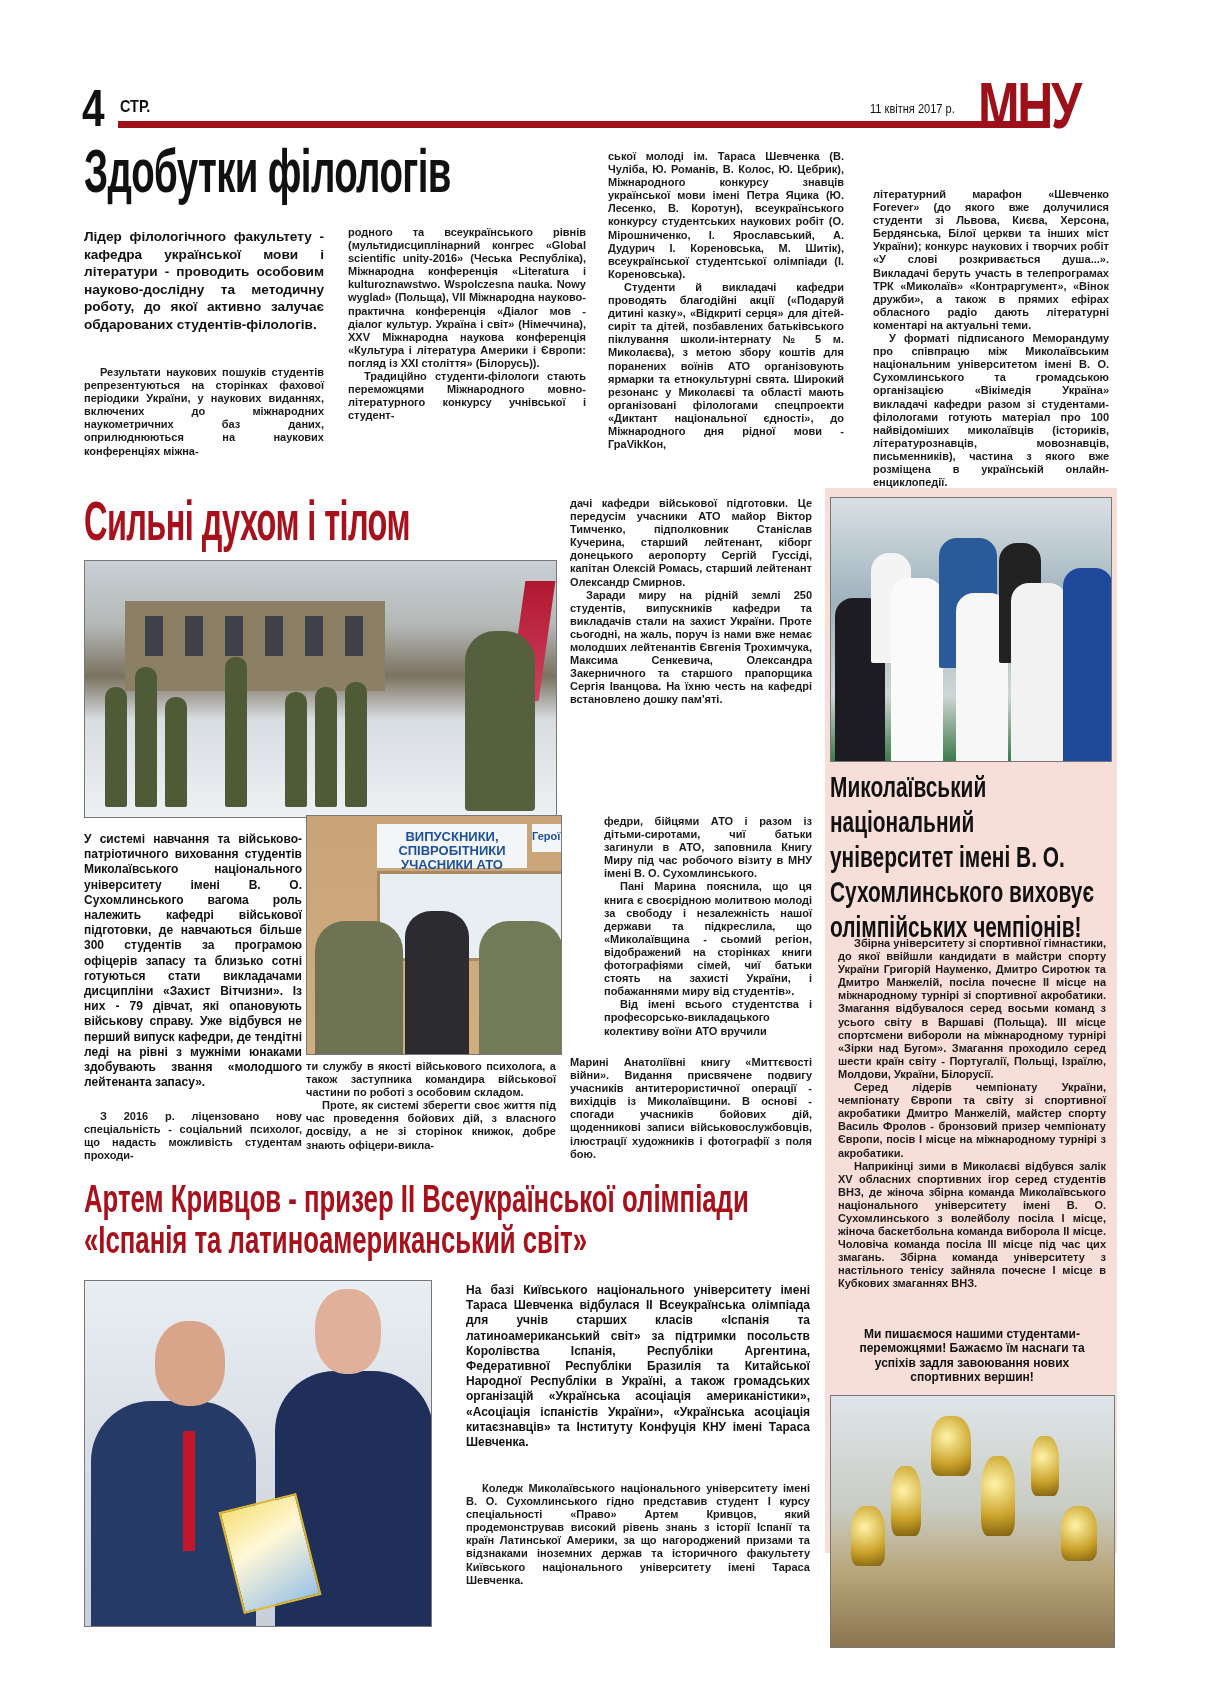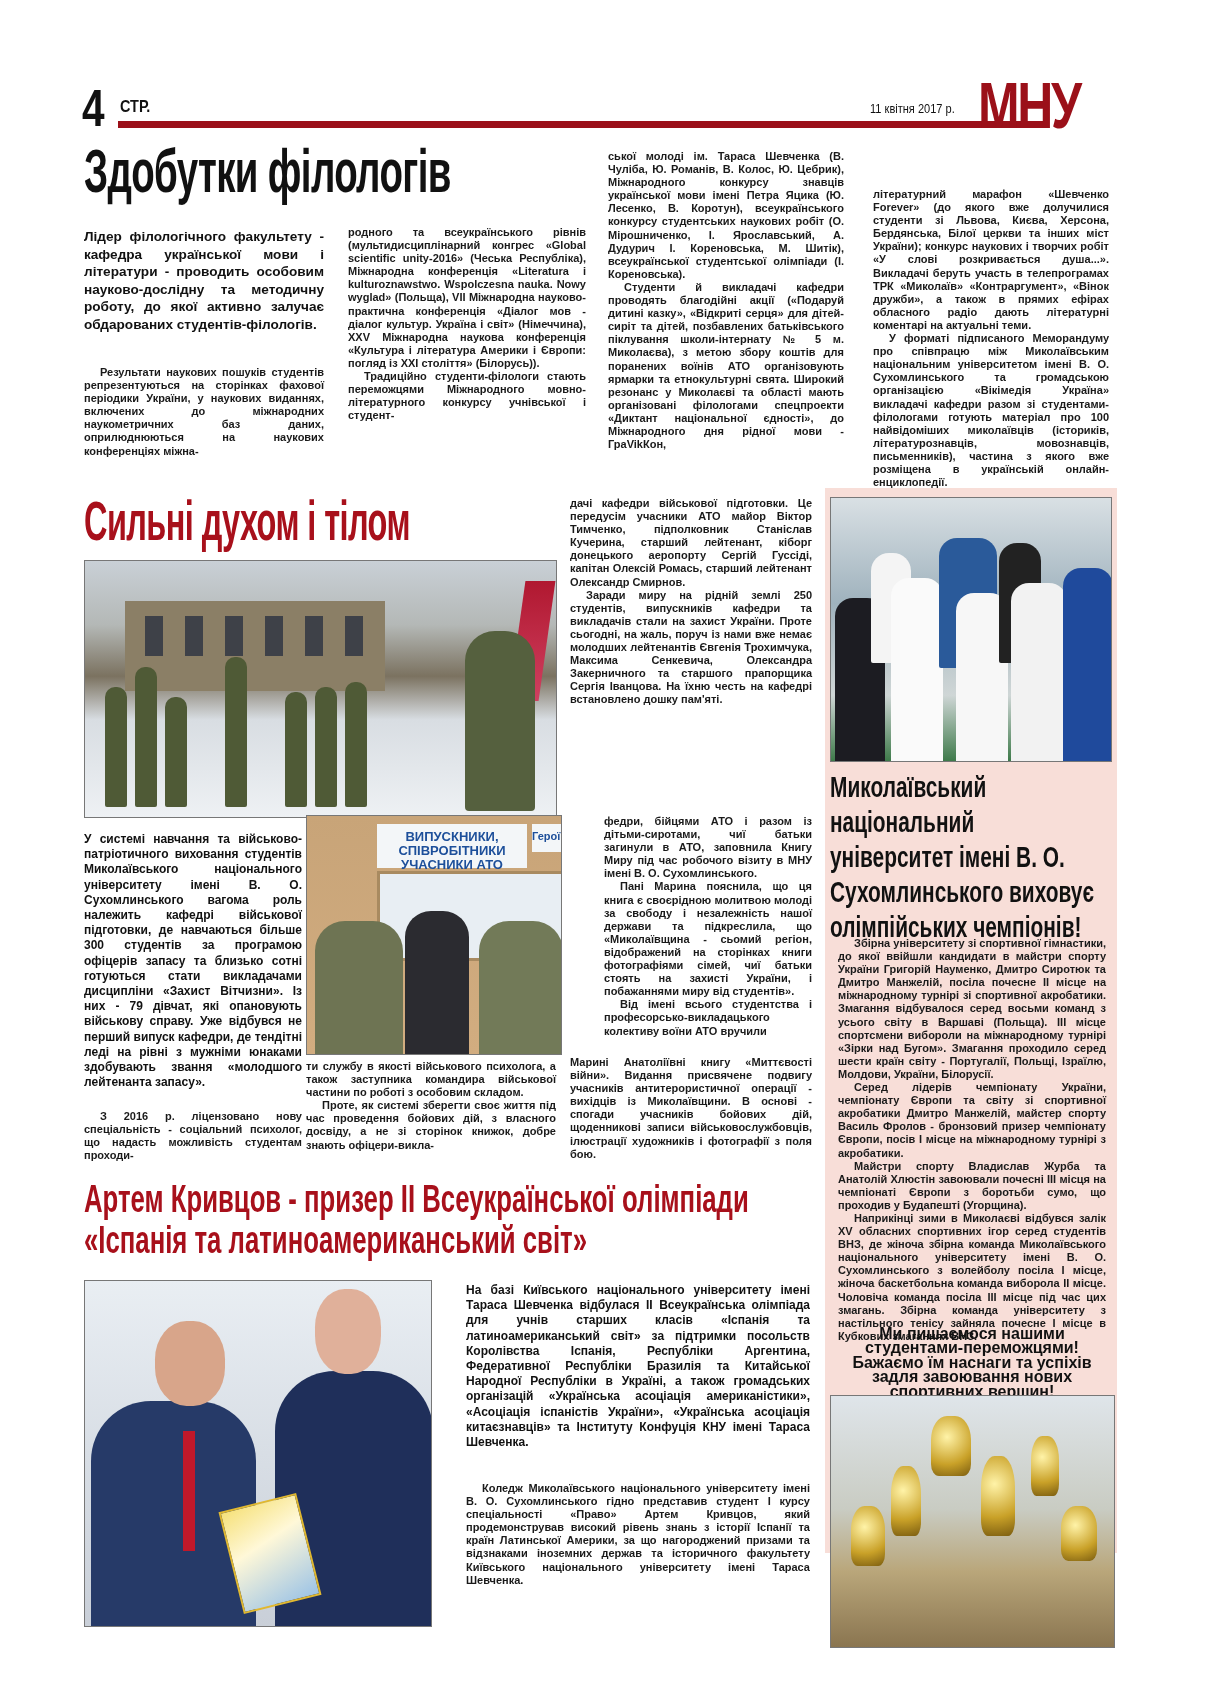--- a/index.html
+++ b/index.html
@@ -23,21 +23,21 @@
   .hl-2 { left: 84px; top: 490px; font-size: 56px; line-height: 62px; transform: scaleX(0.58); letter-spacing: -1px; }
   .hl-3 { left: 84px; top: 1178px; font-size: 39px; line-height: 41px; transform: scaleX(0.66); }
   .hl-4 { left: 830px; top: 770px; font-size: 29px; line-height: 35px; transform: scaleX(0.72); color: #111; }
 
   
   .col { font-size: 11px; line-height: 13.1px; text-align: justify; color: #1a1a1a; hyphens: manual; font-weight: bold; }
   .col p { text-indent: 16px; }
   .col p.noind { text-indent: 0; }
   .lead { font-weight: bold; font-size: 13.6px; line-height: 17.6px; text-align: justify; color: #111; }
   .lead-sm { font-weight: bold; font-size: 12px; line-height: 15.2px; text-align: justify; color: #111; }
-  .center-b { font-weight: bold; font-size: 16px; line-height: 14.4px; text-align: center; color: #111; }
+  .center-b { font-weight: bold; font-size: 12px; line-height: 14.4px; text-align: center; color: #111; }
 
   
   .photo { border: 1px solid #777; overflow: hidden; }
   .ph-parade { left: 84px; top: 560px; width: 473px; height: 258px;
     background: linear-gradient(180deg, #c9d0d6 0%, #b4b8b6 25%, #7b7260 45%, #d8dde2 62%, #eef1f4 100%); }
   .ph-parade .bldg { position: absolute; left: 40px; top: 40px; width: 260px; height: 90px; background: #8b7f66; }
   .ph-parade .win { position: absolute; top: 55px; width: 18px; height: 40px; background: #3e4148; }
   .ph-parade .flag { position: absolute; left: 432px; top: 20px; width: 30px; height: 120px; background: linear-gradient(180deg,#b01830,#d04060); transform: skewX(-8deg); }
   .ph-parade .soldier { position: absolute; bottom: 10px; width: 22px; background: #4f5a36; border-radius: 10px 10px 2px 2px; }
   .ph-parade .officer { position: absolute; left: 380px; top: 70px; width: 70px; height: 180px; background: #55603e; border-radius: 30px 30px 4px 4px; }
@@ -168,21 +168,20 @@
   <div class="person" style="left:168px; top:45px; width:42px; height:120px; background:#222;"></div>
   <div class="person" style="left:180px; top:85px; width:56px; height:180px; background:#f2f2f2;"></div>
   <div class="person" style="left:232px; top:70px; width:50px; height:195px; background:#1f4a9c;"></div>
 </div>
 
 <div class="abs hl hl-4" style="white-space:normal; width:370px;">Миколаївський національний університет імені В. О. Сухомлинського виховує олімпійських чемпіонів!</div>
 
 <div class="abs col" style="left:838px; top:937px; width:268px;">
   <p>Збірна університету зі спортивної гімнастики, до якої ввійшли кандидати в майстри спорту України Григорій Науменко, Дмитро Сиротюк та Дмитро Манжелій, посіла почесне ІІ місце на міжнародному турнірі зі спортивної акробатики. Змагання відбувалося серед восьми команд з усього світу в Варшаві (Польща). ІІІ місце спортсмени вибороли на міжнародному турнірі «Зірки над Бугом». Змагання проходило серед шести країн світу - Португалії, Польщі, Ізраїлю, Молдови, України, Білорусії.</p>
   <p>Серед лідерів чемпіонату України, чемпіонату Європи та світу зі спортивної акробатики Дмитро Манжелій, майстер спорту Василь Фролов - бронзовий призер чемпіонату Європи, посів І місце на міжнародному турнірі з акробатики.</p>
-  <p>Майстри спорту Владислав Журба та Анатолій Хлюстін завоювали почесні ІІІ місця на чемпіонаті Європи з боротьби сумо, що проходив у Будапешті (Угорщина).</p>
   <p>Наприкінці зими в Миколаєві відбувся залік XV обласних спортивних ігор серед студентів ВНЗ, де жіноча збірна команда Миколаївського національного університету імені В. О. Сухомлинського з волейболу посіла І місце, жіноча баскетбольна команда виборола ІІ місце. Чоловіча команда посіла ІІІ місце під час цих змагань. Збірна команда університету з настільного тенісу зайняла почесне І місце в Кубкових змаганнях ВНЗ.</p>
 </div>
 
 <div class="abs center-b" style="left:850px; top:1327px; width:244px;">Ми пишаємося нашими студентами-переможцями! Бажаємо їм наснаги та успіхів задля завоювання нових спортивних вершин!</div>
 
 <div class="abs photo ph-trophies">
   <div class="cup" style="left:100px; top:20px; width:40px; height:60px;"></div>
   <div class="cup" style="left:60px; top:70px; width:30px; height:70px;"></div>
   <div class="cup" style="left:150px; top:60px; width:34px; height:80px;"></div>
   <div class="cup" style="left:200px; top:40px; width:28px; height:60px;"></div>

